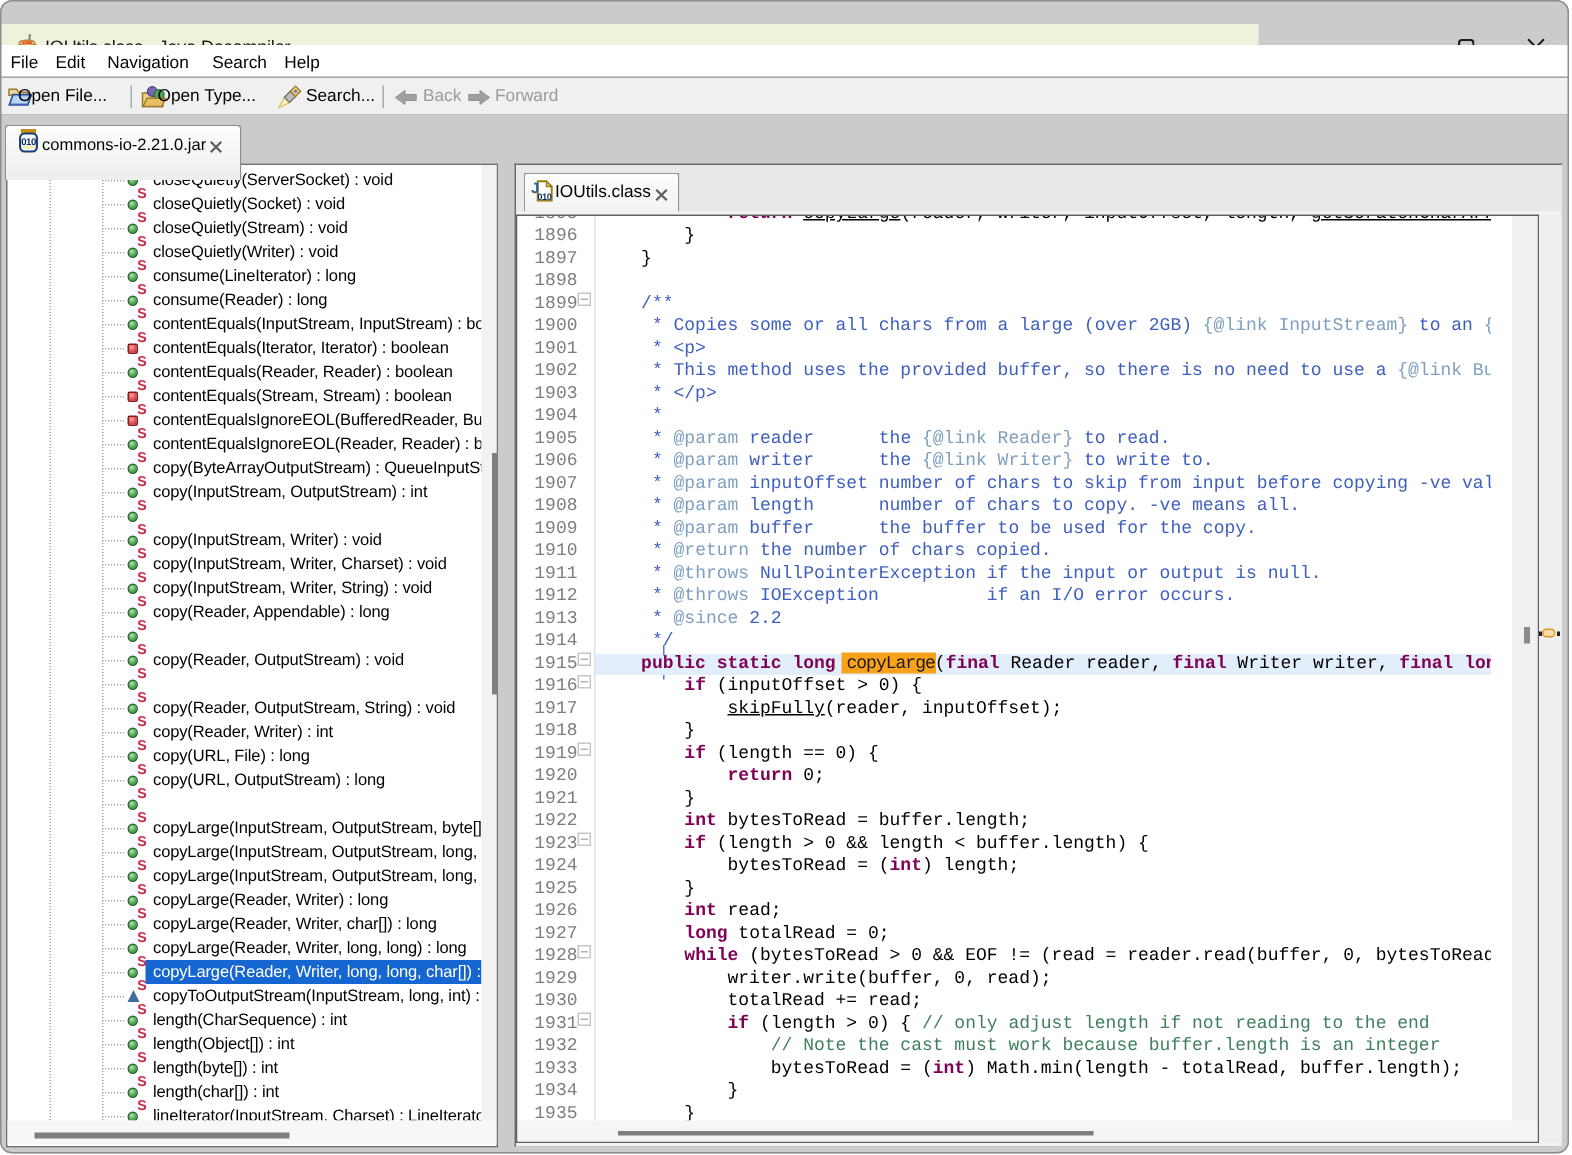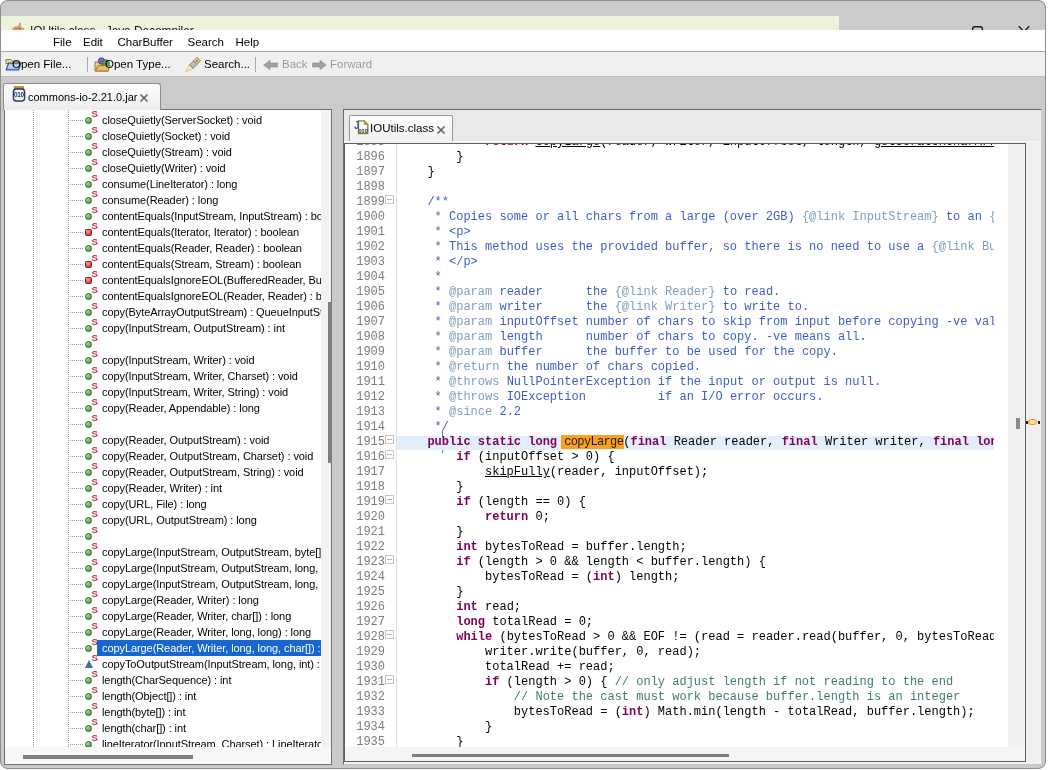--- a/index.html
+++ b/index.html
@@ -6,28 +6,28 @@
 *{box-sizing:border-box;}
 #root{position:relative;width:1048px;height:770px;overflow:hidden;font-family:"Liberation Sans",sans-serif;background:#fff;}
 #win{position:absolute;left:0;top:0;width:1046px;height:769px;border-radius:8px;overflow:hidden;background:#cbcbcb;}
 #winborder{position:absolute;left:0;top:0;width:1046px;height:769px;border-radius:8px;border:1px solid #8d8d8d;z-index:99;pointer-events:none;}
 .abs{position:absolute;}
 
 #title{position:absolute;left:0;top:16px;width:839px;height:30px;background:#edf2da;}
 #title .txt{position:absolute;left:30px;top:0;line-height:30px;font-size:12px;letter-spacing:-0.1px;color:#1b1b1b;}
 
 #menu{position:absolute;left:0;top:30px;width:1046px;height:21px;background:#fff;}
-#menu span{position:absolute;top:0;line-height:25px;font-size:11.5px;color:#000;margin-left:46px;}
+#menu span{position:absolute;top:0;line-height:25px;font-size:11.5px;color:#000;}
 
 #tbar{position:absolute;left:0;top:51px;width:1046px;height:26px;background:#f0f0f0;border-top:1px solid #a6a6a6;border-bottom:1px solid #bdbdbd;}
 #tbar .lb{position:absolute;top:0;line-height:24px;font-size:11.5px;color:#000;}
 #tbar .dis{color:#9b9b9b;}
 #tbar .sep{position:absolute;top:5px;width:1px;height:15px;background:#a9a9a9;}
 
-#jartab{position:absolute;left:3px;top:83px;width:158px;height:27px;background:linear-gradient(#fdfdfd,#ededed);border:1px solid #8d8d8d;border-bottom:none;border-radius:3px 3px 0 0;z-index:3;}
+#jartab{position:absolute;left:3px;top:83px;width:158px;height:37px;background:linear-gradient(#fdfdfd,#ededed);border:1px solid #8d8d8d;border-bottom:none;border-radius:3px 3px 0 0;z-index:3;}
 #jartab .txt{position:absolute;left:24px;top:0;line-height:26px;font-size:11px;color:#000;}
 
 #lpanel{position:absolute;left:4px;top:109px;width:328px;height:656px;border:1px solid #707070;background:#fff;z-index:2;}
 #treeclip{position:absolute;left:0px;top:0px;width:316px;height:637px;overflow:hidden;}
 .guide{position:absolute;width:1px;background:repeating-linear-gradient(to bottom,#9c9c9c 0 1px,transparent 1px 2px);top:0;height:637px;}
 .tr{position:absolute;left:0;height:16px;width:400px;}
 .tr::before{content:"";position:absolute;left:63px;top:8px;width:15px;height:1px;background:repeating-linear-gradient(to right,#9c9c9c 0 1px,transparent 1px 2px);}
 .tr i{position:absolute;left:80px;top:4.5px;width:7px;height:7px;}
 .tr i.cg{border-radius:50%;background:radial-gradient(circle at 35% 30%,#b2dcb2,#58a558 60%,#2e7d32);border:1px solid #256c28;}
 .tr i.cr{left:80px;top:4.5px;width:7px;height:7px;border-radius:1.5px;background:radial-gradient(circle at 35% 30%,#f0a5a5,#d84848 65%,#b02020);border:1px solid #8e1515;}
@@ -94,21 +94,21 @@
           <rect x="0.7" y="10.7" width="9.6" height="9.6" rx="2" fill="none" stroke="#1a1a1a" stroke-width="1.4"></rect>
         </svg>
     <svg class="abs" style="left:1018px;top:0" width="12" height="30" viewBox="0 0 12 30">
           <path d="M0.7,10.2 L11.3,20.8 M11.3,10.2 L0.7,20.8" stroke="#1a1a1a" stroke-width="1.3"></path>
         </svg>
   </div>
 
   <div id="menu">
     <span style="left:7px">File</span>
     <span style="left:37px">Edit</span>
-    <span style="left:71.5px">CharBuffer</span>
+    <span style="left:71.5px">Navigation</span>
     <span style="left:141.5px">Search</span>
     <span style="left:189.5px">Help</span>
   </div>
 
   <div id="tbar">
     <svg class="abs" style="left:5px;top:4px" width="17" height="17" viewBox="0 0 17 17">
       <path d="M1,3.5 h5 l1.5,2 h6 v2 H1 z" fill="#ecd9a4" stroke="#9a7b2d" stroke-width="1"></path>
       <path d="M1.2,14 L3.6,7 H16 L13.6,14 z" fill="#7ba7e4" stroke="#2d4f9e" stroke-width="1.1"></path>
       <path d="M2.4,12.6 L4.1,8.2 H14.4 L12.9,12.6 z" fill="#bcd4f4"></path>
     </svg>
@@ -255,21 +255,20 @@
             <b>S</b>
           </div>
       <div class="tr" style="top:322px">
             <i class="cg"></i>
             <b>S</b>
             <span>copy(Reader, OutputStream) : void</span>
           </div>
       <div class="tr" style="top:338px">
             <i class="cg"></i>
             <b>S</b>
-            <span>copy(Reader, OutputStream, Charset) : void</span>
           </div>
       <div class="tr" style="top:354px">
             <i class="cg"></i>
             <b>S</b>
             <span>copy(Reader, OutputStream, String) : void</span>
           </div>
       <div class="tr" style="top:370px">
             <i class="cg"></i>
             <b>S</b>
             <span>copy(Reader, Writer) : int</span>

